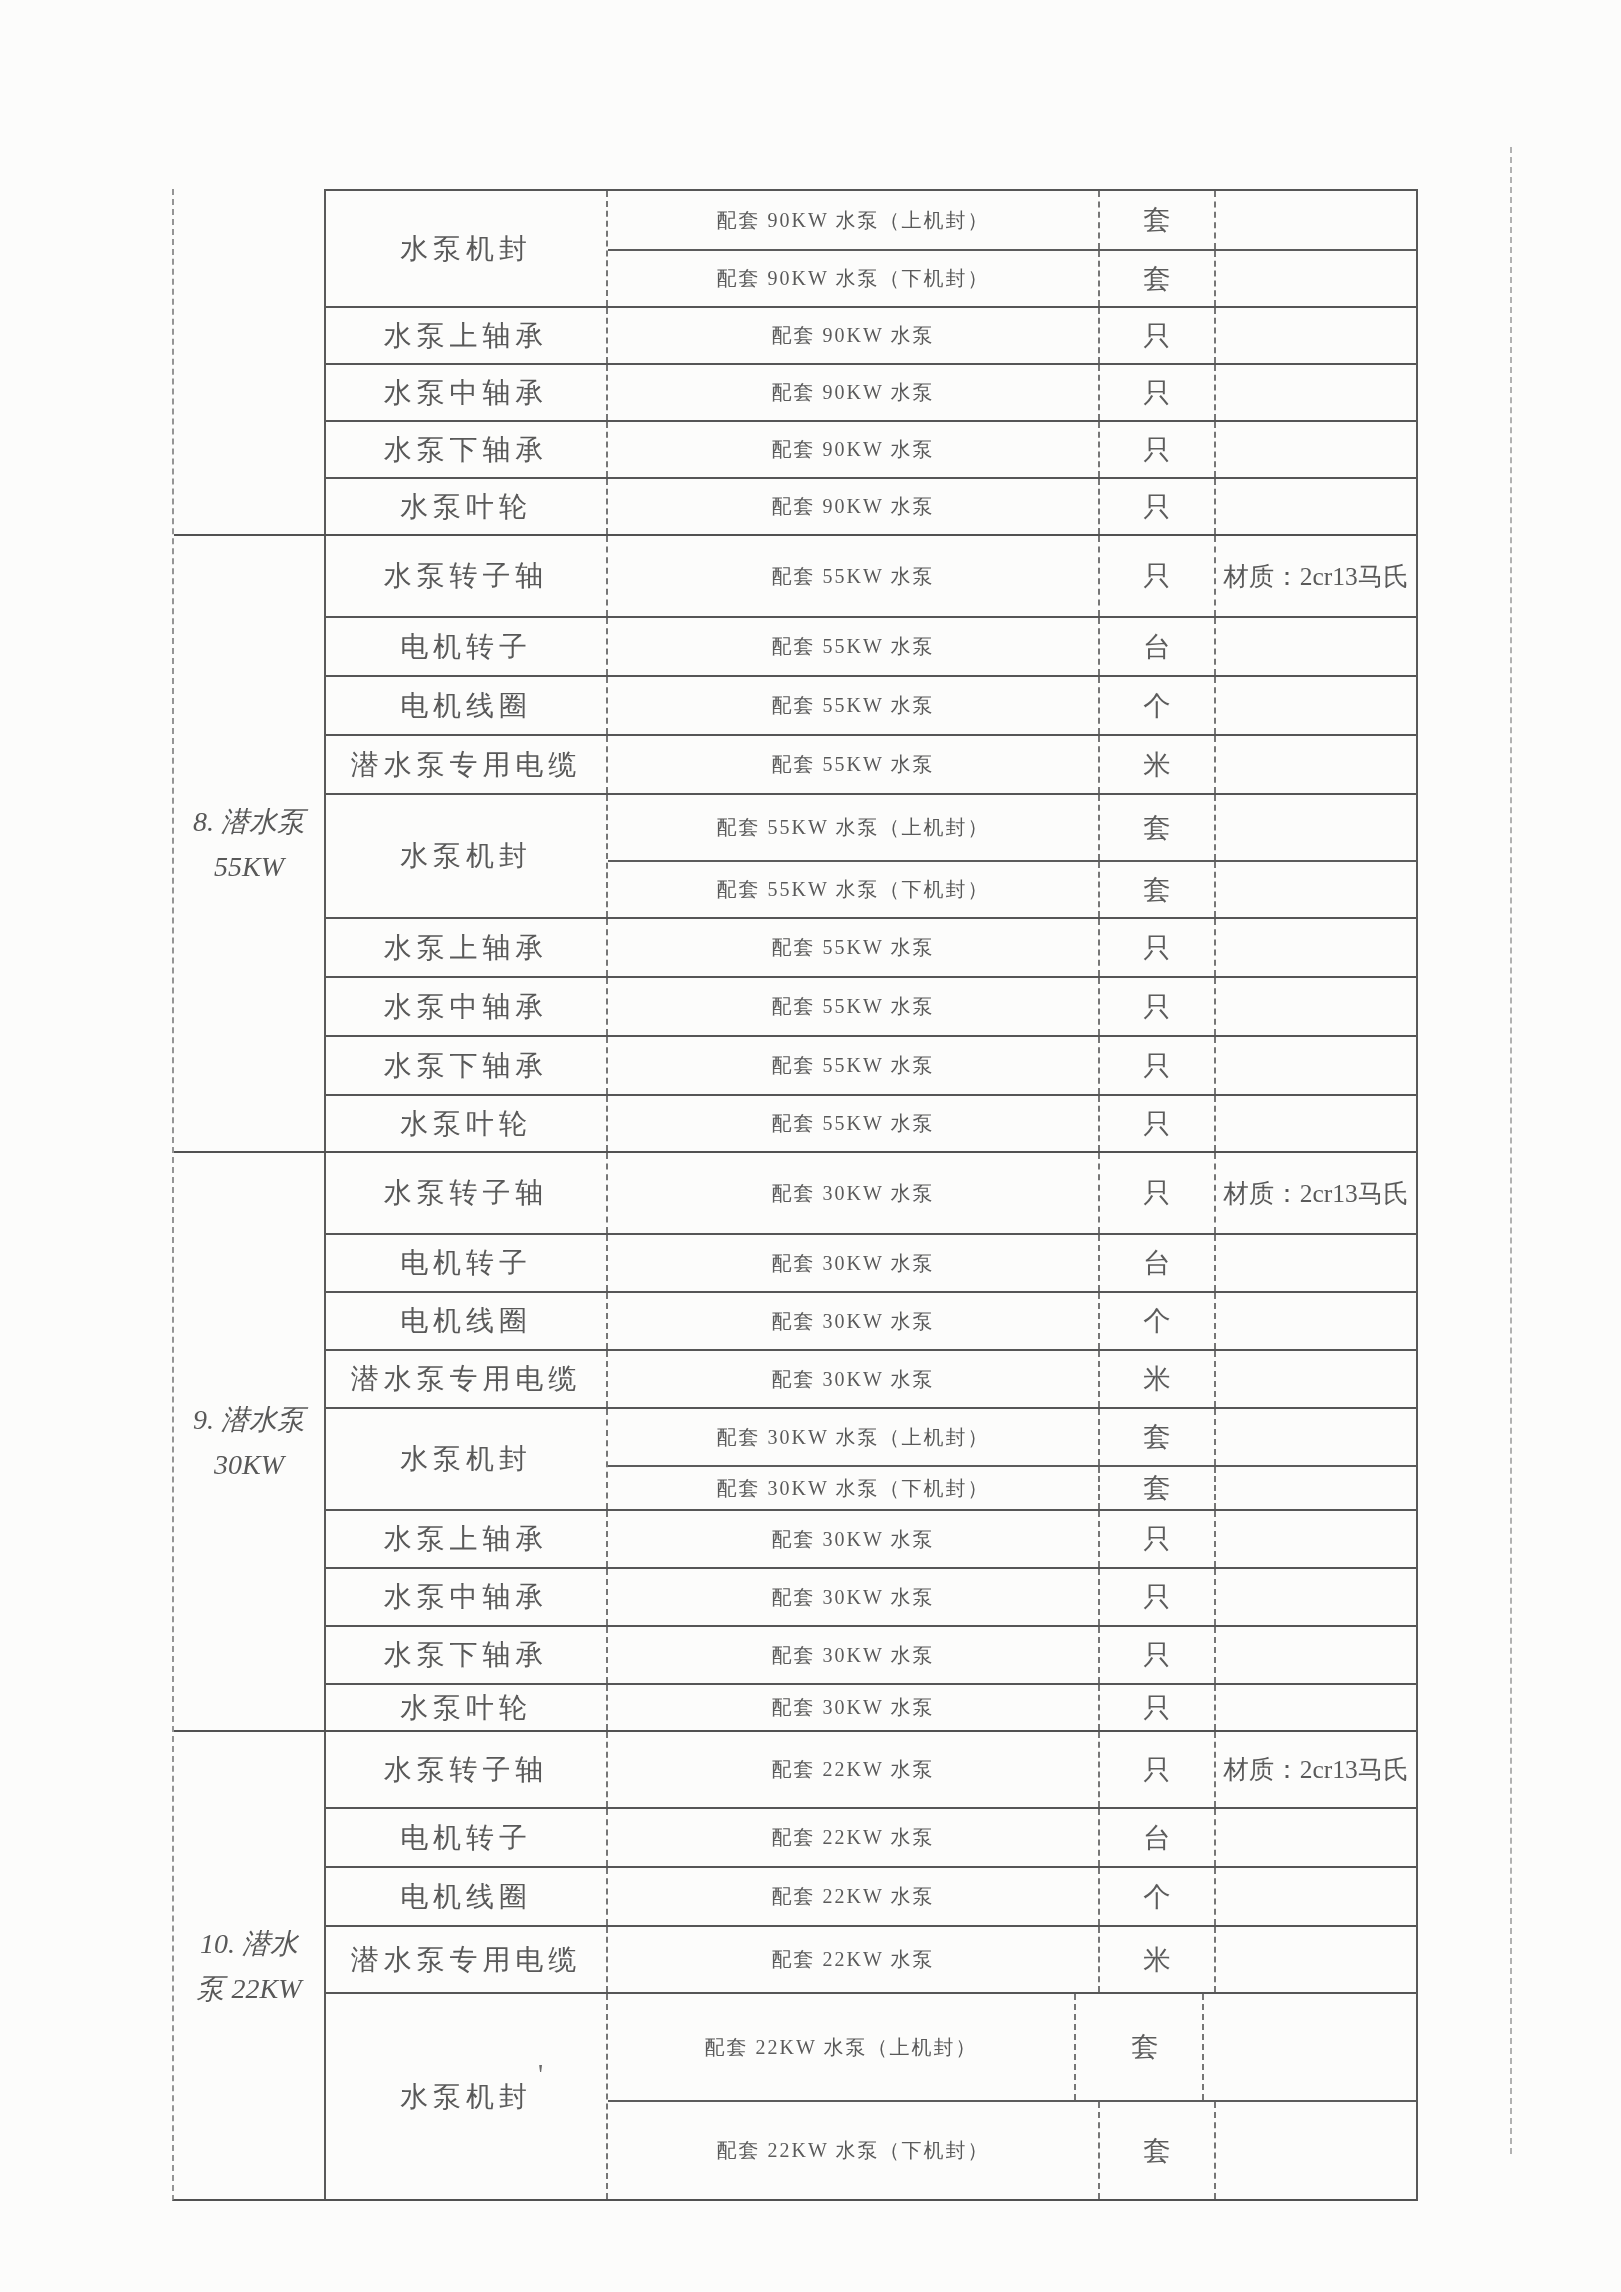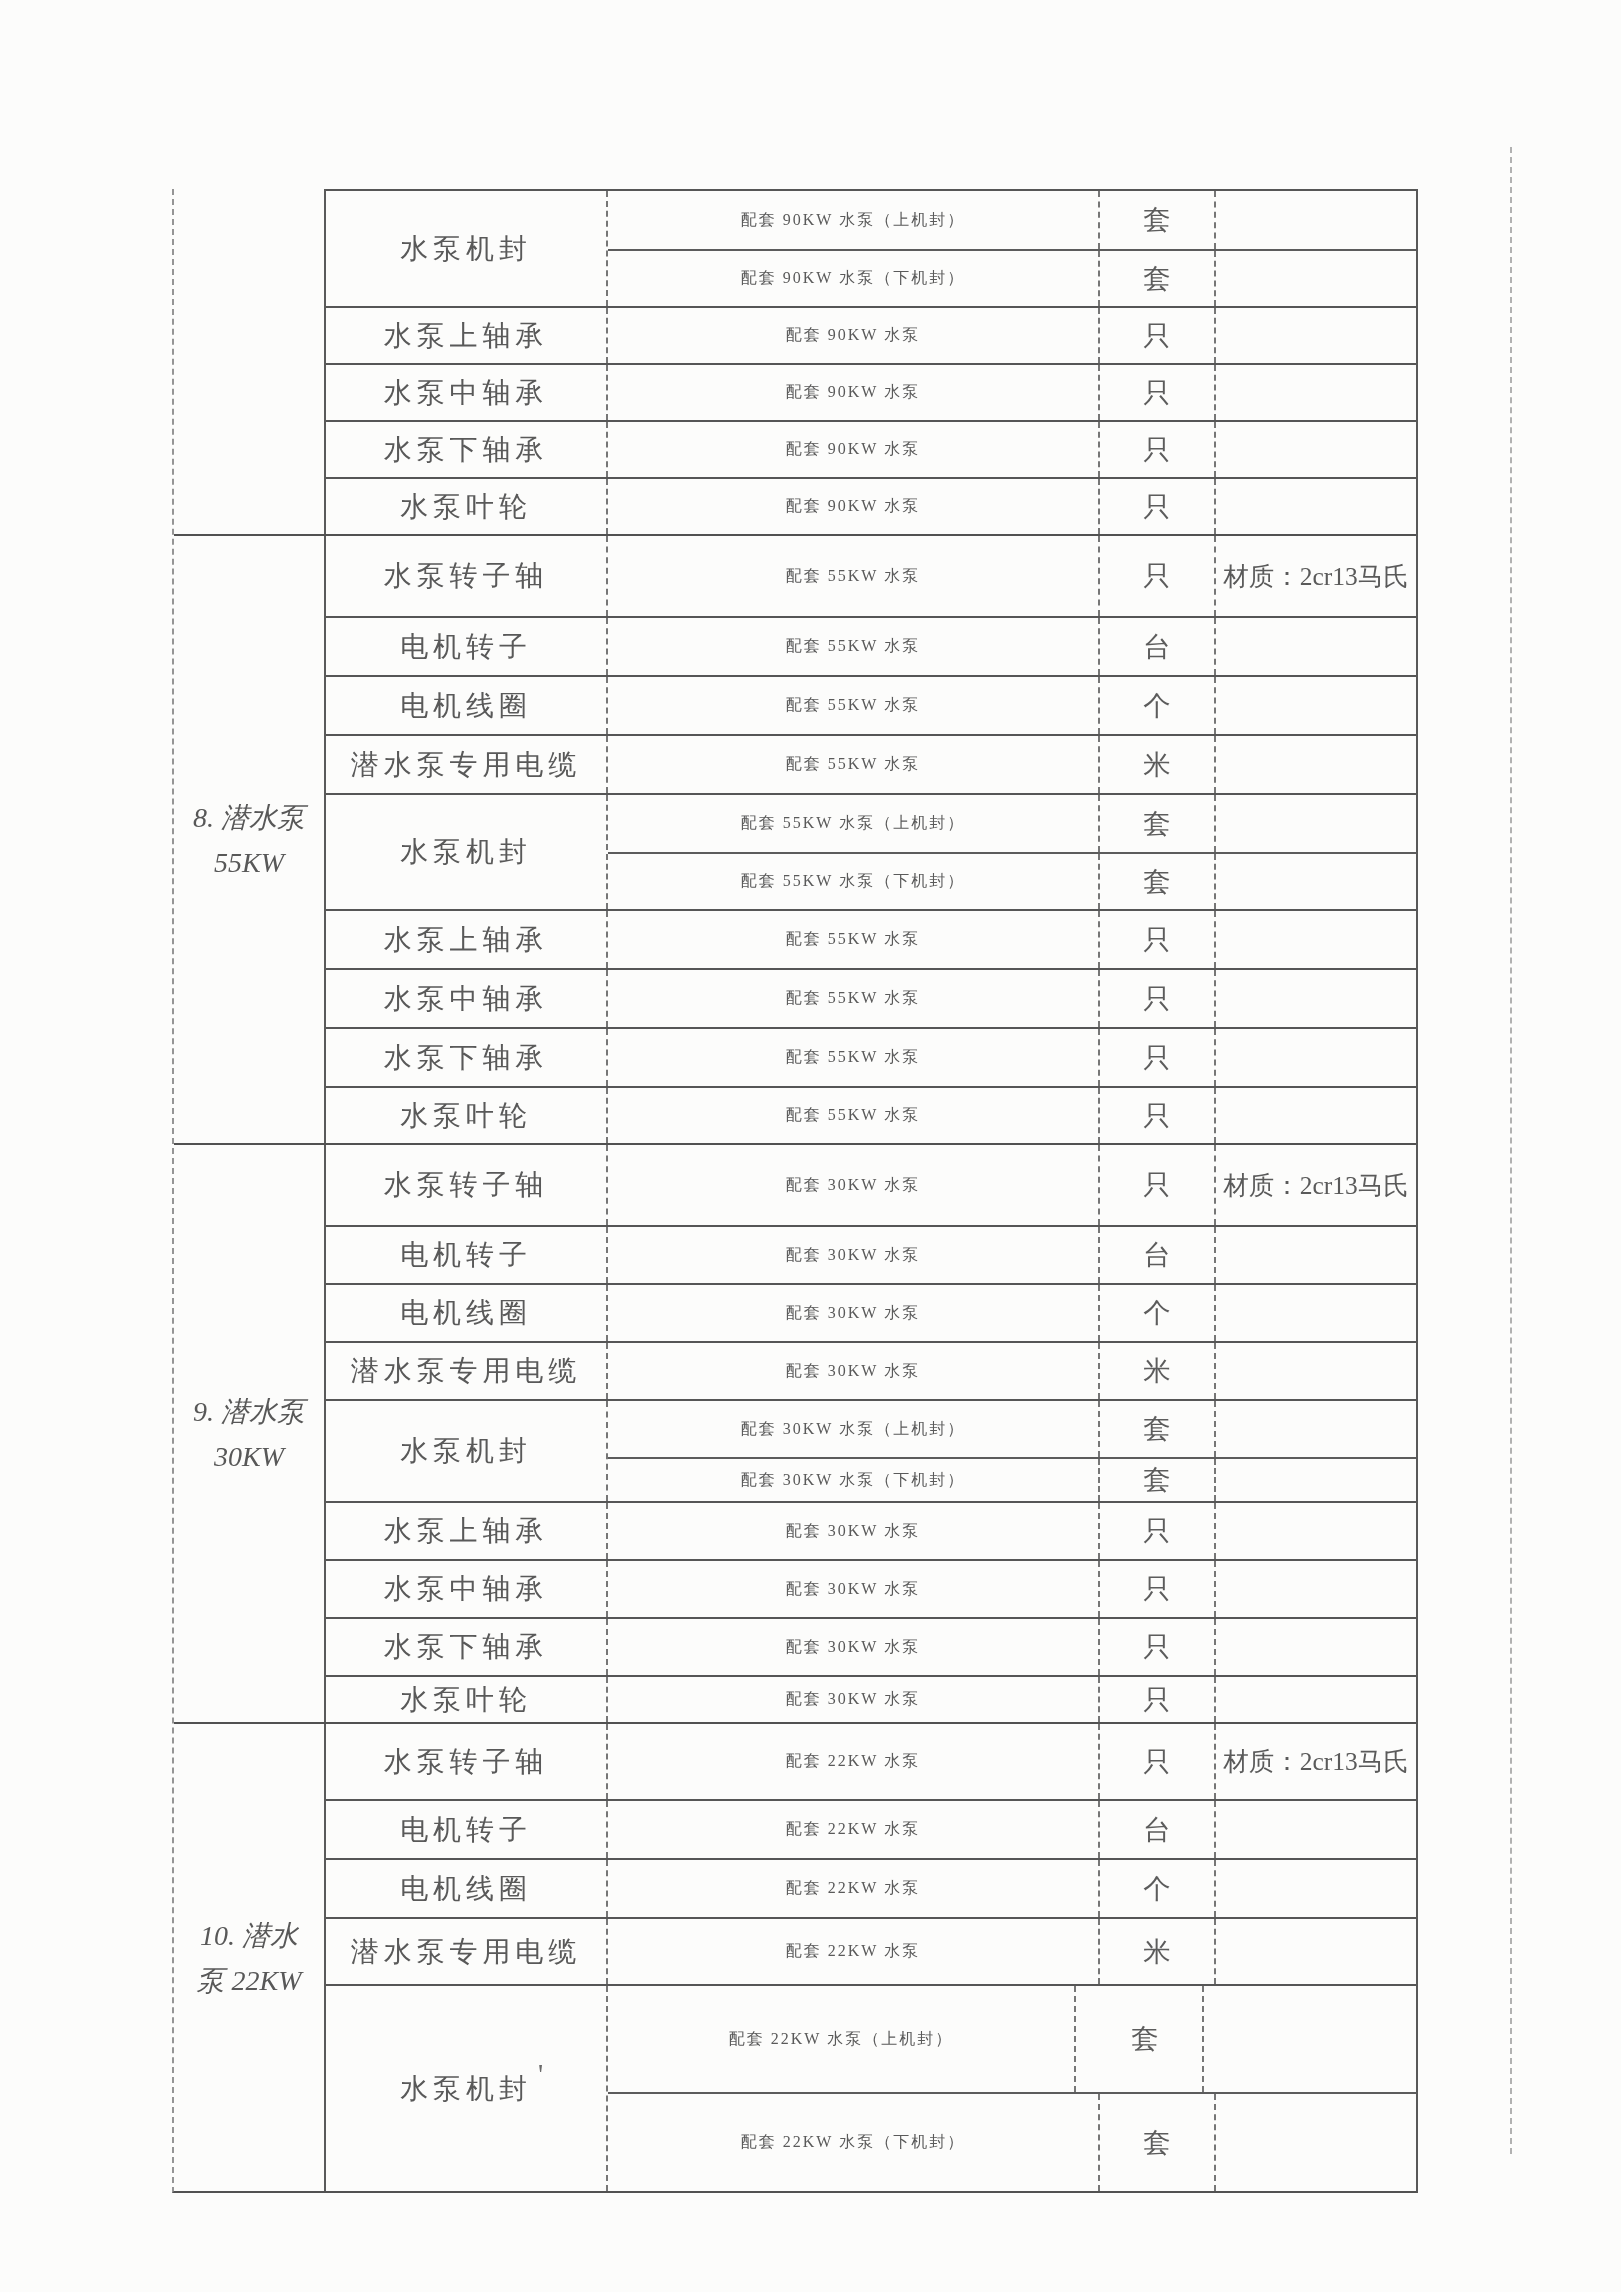--- a/index.html
+++ b/index.html
@@ -54,21 +54,21 @@
   }
   .pbody{flex:1;display:flex;flex-direction:column;}
 
   .drow{display:flex;}
   .drow + .drow{border-top:2px solid #4c4c4c;}
 
   .dcell{
     flex:1;
     border-right:2px dashed #6a6a6a;
     display:flex;justify-content:center;align-items:center;
-    font-size:16px;letter-spacing:2px;
+    font-size:20px;letter-spacing:2px;
     color:#494949;text-align:center;
     padding:2px 7.8px;
   }
   .ucell{
     width:116px;flex:0 0 116px;
     border-right:2px dashed #6a6a6a;
     display:flex;justify-content:center;align-items:center;
     font-size:27.4px;color:#4c4c4c;
   }
   .ncell{
@@ -224,21 +224,21 @@
                 <div class="ucell">米</div>
                 <div class="ncell"></div>
               </div>
             </div>
           </div>
           <div class="prow">
             <div class="pcell">
               <div class="pname">水泵机封</div>
             </div>
             <div class="pbody">
-              <div class="drow" style="height: 57px;">
+              <div class="drow" style="height: 65px;">
                 <div class="dcell">配套 55KW 水泵（上机封）</div>
                 <div class="ucell">套</div>
                 <div class="ncell"></div>
               </div>
               <div class="drow" style="height: 57px;">
                 <div class="dcell">配套 55KW 水泵（下机封）</div>
                 <div class="ucell">套</div>
                 <div class="ncell"></div>
               </div>
             </div>

